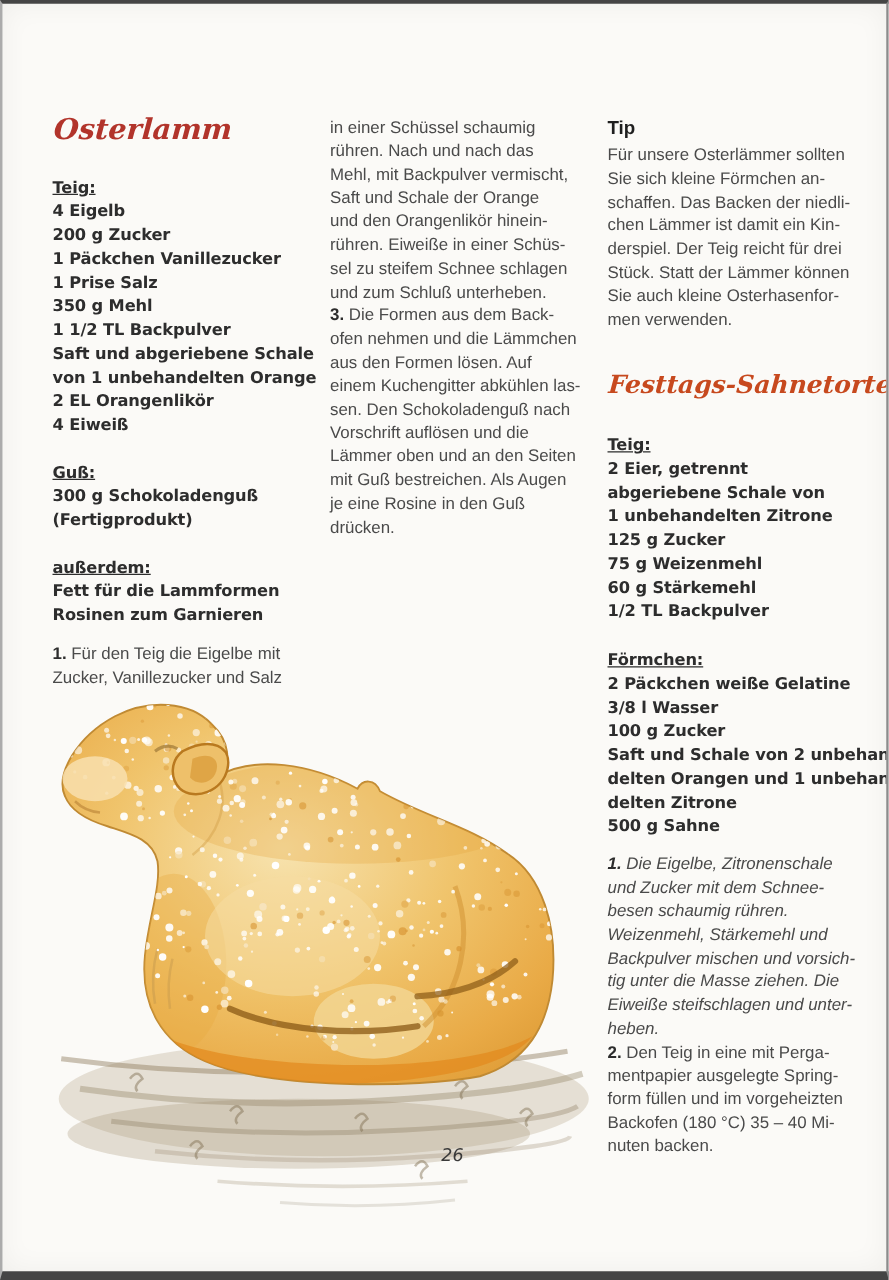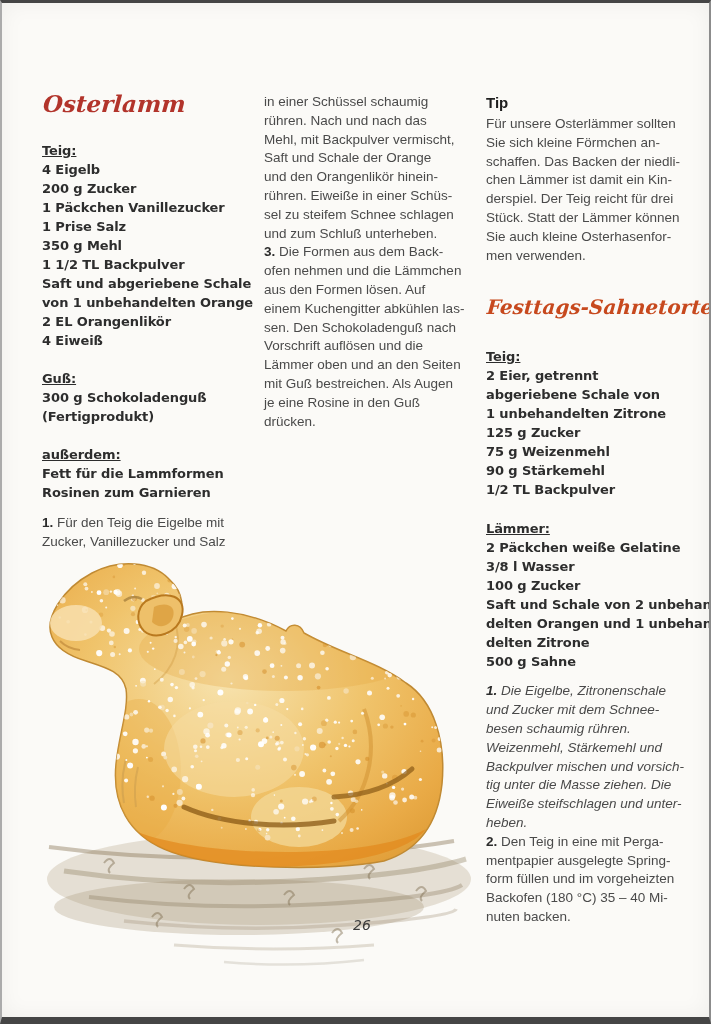--- a/index.html
+++ b/index.html
@@ -130,27 +130,27 @@
     <h2 class="script-title title2">Festtags-Sahnetorte</h2>
 
     <div class="ing ing-block mt26">
       <div class="ing-head">Teig:</div>
       <div class="ing-lines">
           <div>2 Eier, getrennt</div>
           <div>abgeriebene Schale von</div>
           <div>1 unbehandelten Zitrone</div>
           <div>125 g Zucker</div>
           <div>75 g Weizenmehl</div>
-          <div>90 g Stärkemehl</div>
+          <div>60 g Stärkemehl</div>
           <div>1/2 TL Backpulver</div>
         </div>
     </div>
 
     <div class="ing ing-block mt20">
-      <div class="ing-head">Lämmer:</div>
+      <div class="ing-head">Förmchen:</div>
       <div class="ing-lines">
           <div>2 Päckchen weiße Gelatine</div>
           <div>3/8 l Wasser</div>
           <div>100 g Zucker</div>
           <div>Saft und Schale von 2 unbehan-</div>
           <div>delten Orangen und 1 unbehan-</div>
           <div>delten Zitrone</div>
           <div>500 g Sahne</div>
         </div>
     </div>

